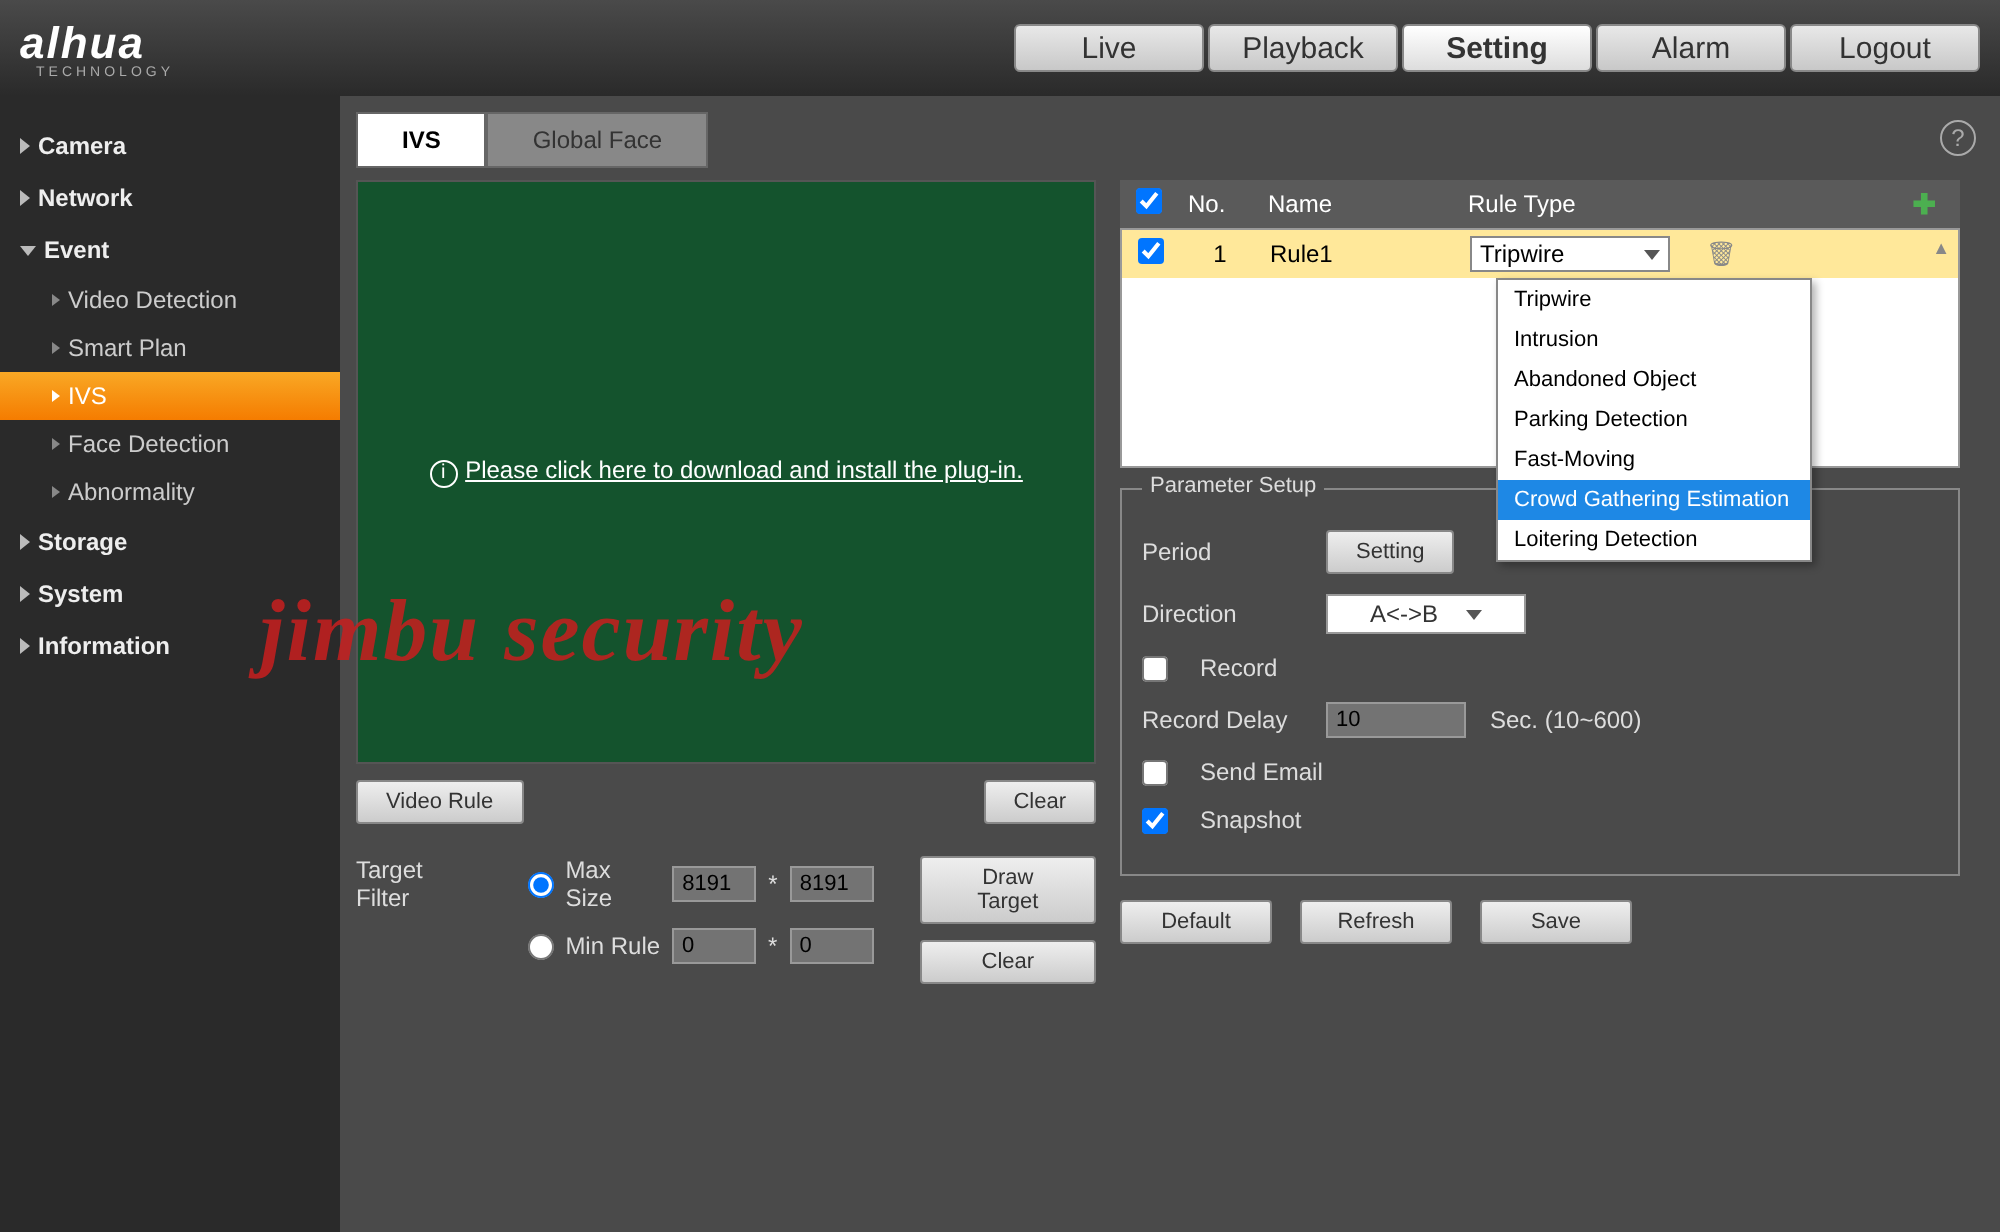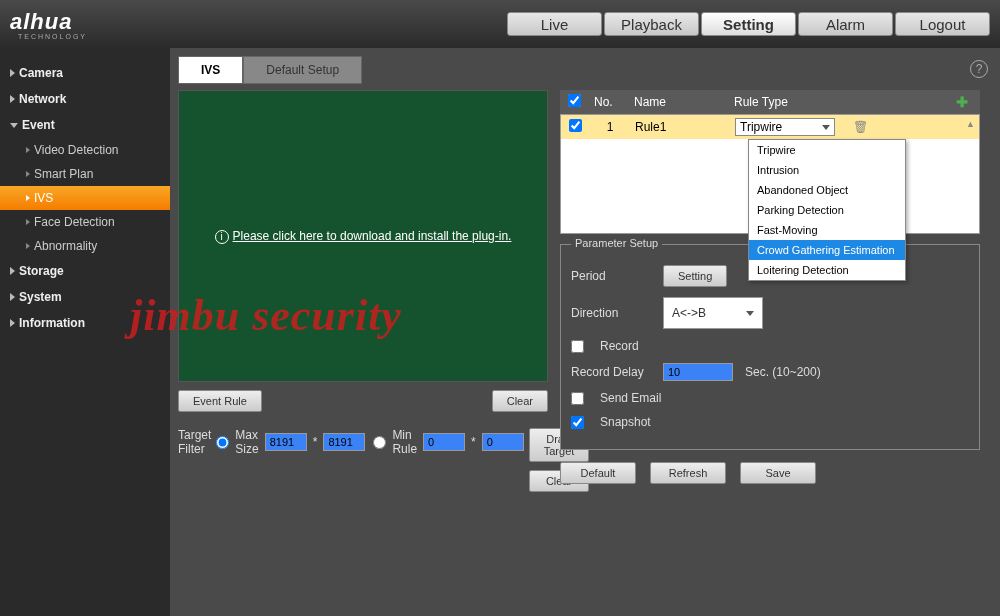--- a/index.html
+++ b/index.html
@@ -23,24 +23,24 @@
 .tabs{display:flex;gap:0;margin-bottom:6px}
 .tab{padding:6px 22px;background:#888;color:#333;cursor:pointer;border:1px solid #666}
 .tab.active{background:#fff;color:#000;font-weight:bold}
 .content{display:flex;gap:12px;align-items:flex-start}
 .left-col{width:370px}
 .video{width:370px;height:292px;background:#14532d;display:flex;align-items:center;justify-content:center;color:#fff;font-size:13px;border:1px solid #555}
 .video a{color:#fff;text-decoration:underline}
 .info-icon{display:inline-block;width:14px;height:14px;border:1px solid #fff;border-radius:50%;text-align:center;line-height:12px;font-size:10px;margin-right:4px}
 .btn{padding:4px 14px;background:linear-gradient(#eee,#ccc);border:1px solid #888;border-radius:2px;cursor:pointer;font-size:11px;color:#333}
 .left-col .btn-row{display:flex;justify-content:space-between;margin-top:8px;width:370px}
-.target-filter{margin-top:16px;color:#ddd;display:flex;align-items:flex-start;gap:5px;font-size:11px}
-.tf-inputs{display:flex;gap:8px}
+.target-filter{margin-top:16px;color:#ddd;display:flex;align-items:flex-start;gap:23px;font-size:11px}
+.tf-inputs{display:flex;flex-direction:column;gap:8px}
 .tf-row{display:flex;align-items:center;gap:6px;color:#ddd}
-input[type=text]{width:42px;padding:2px 4px;border:1px solid #999;background:#3b82f6;font-size:11px}
+input[type=text]{width:42px;padding:2px 4px;border:1px solid #999;background:#737373;font-size:11px}
 input.wide{width:70px}
 .right-col{width:420px}
 .rules-hdr{display:flex;background:#5a5a5a;color:#fff;height:24px;align-items:center;font-size:11px;padding:0 8px;gap:10px}
 .rules-hdr .col-check{width:16px}
 .rules-hdr .col-no{width:30px}
 .rules-hdr .col-name{width:90px}
 .rules-hdr .col-type{width:110px}
 .plus-icon{margin-left:auto;color:#4caf50;font-weight:bold;font-size:14px;cursor:pointer;margin-right:4px}
 .rules-body{background:#fff;height:120px;border:1px solid #999;position:relative}
 .rule-row{display:flex;align-items:center;height:24px;padding:0 8px;gap:10px;background:#ffe89a;font-size:11px}
@@ -51,21 +51,21 @@
 .dd-arrow{width:0;height:0;border-left:4px solid transparent;border-right:4px solid transparent;border-top:5px solid #555}
 .trash-icon{margin-left:8px;color:#888;cursor:pointer}
 .scroll-arrow{position:absolute;right:4px;top:4px;color:#888;font-size:9px}
 .dropdown{position:absolute;top:24px;left:187px;width:158px;background:#fff;border:1px solid #888;z-index:10;box-shadow:2px 2px 4px rgba(0,0,0,0.3)}
 .dd-item{padding:4px 8px;font-size:11px;cursor:pointer}
 .dd-item.highlight{background:#1e88e5;color:#fff}
 .param-box{border:1px solid #888;padding:10px;margin-top:10px;position:relative;background:#4a4a4a}
 .param-row{display:flex;align-items:center;gap:12px;margin:10px 0;color:#ddd;font-size:11px}
 .param-row .lbl{width:80px}
 .param-row input[type=checkbox]{margin-right:4px}
-.sel{width:100px;height:32px;border:1px solid #999;background:#fff;display:flex;align-items:center;padding:0 8px;font-size:11px;justify-content:space-between;color:#333}
+.sel{width:100px;height:20px;border:1px solid #999;background:#fff;display:flex;align-items:center;padding:0 21px;font-size:11px;justify-content:space-between;color:#333}
 .action-btns{display:flex;gap:14px;margin-top:12px}
 .action-btns .btn{width:76px}
 .watermark{position:absolute;left:130px;top:290px;font-size:44px;font-style:italic;font-weight:bold;color:rgba(200,30,30,0.85);font-family:'Times New Roman',serif;pointer-events:none;z-index:5;letter-spacing:1px}
 .target-btns{display:flex;flex-direction:column;gap:8px;margin-left:auto}
 </style>
 </head>
 <body>
 
 <div class="topbar">
   <div>
@@ -126,30 +126,30 @@
     <div class="sidebar-item">
         <span class="chevron"></span>
         <span>Information</span>
       </div>
   </div>
 
   <div class="main">
     <div class="help-icon">?</div>
     <div class="tabs">
       <div class="tab active">IVS</div>
-      <div class="tab">Default Setup</div>
+      <div class="tab">Global Face</div>
     </div>
 
     <div class="content">
       <div class="left-col">
         <div class="video">
           <div><span class="info-icon">i</span><a href="#">Please click here to download and install the plug-in.</a></div>
         </div>
         <div class="btn-row">
-          <button class="btn">Event Rule</button>
+          <button class="btn">Video Rule</button>
           <button class="btn">Clear</button>
         </div>
         <div class="target-filter">
           <span>Target Filter</span>
           <div class="tf-inputs">
             <div class="tf-row">
               <input type="radio" name="tf" checked="" style="">
               <span>Max Size</span>
               <input type="text" value="8191" style="">
               <span>*</span>
@@ -214,21 +214,21 @@
                 <span class="dd-arrow"></span>
               </span>
           </div>
           <div class="param-row">
             <input type="checkbox" style="">
             <span>Record</span>
           </div>
           <div class="param-row">
             <span class="lbl">Record Delay</span>
             <input type="text" class="wide" value="10" style="">
-            <span>Sec. (10~200)</span>
+            <span>Sec. (10~600)</span>
           </div>
           <div class="param-row">
             <input type="checkbox" style="">
             <span>Send Email</span>
           </div>
           <div class="param-row">
             <input type="checkbox" checked="" style="">
             <span>Snapshot</span>
           </div>
         </div>

